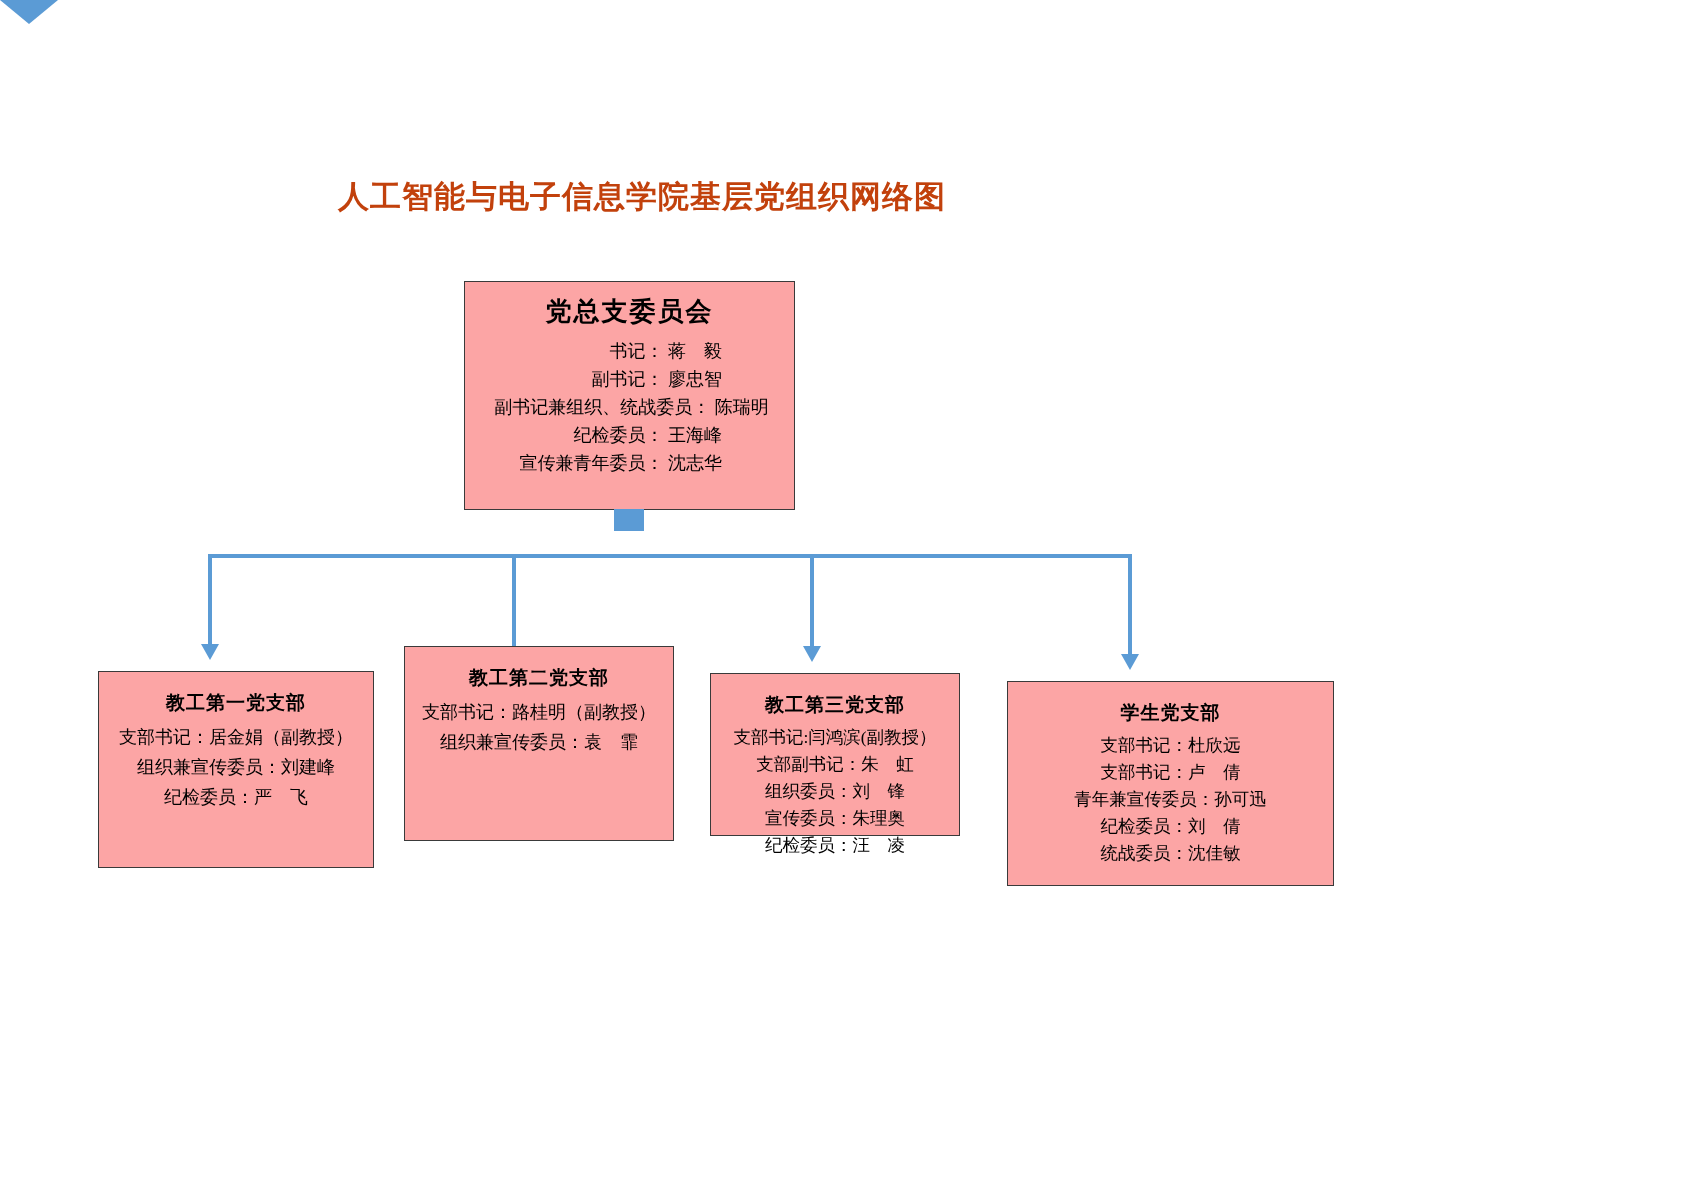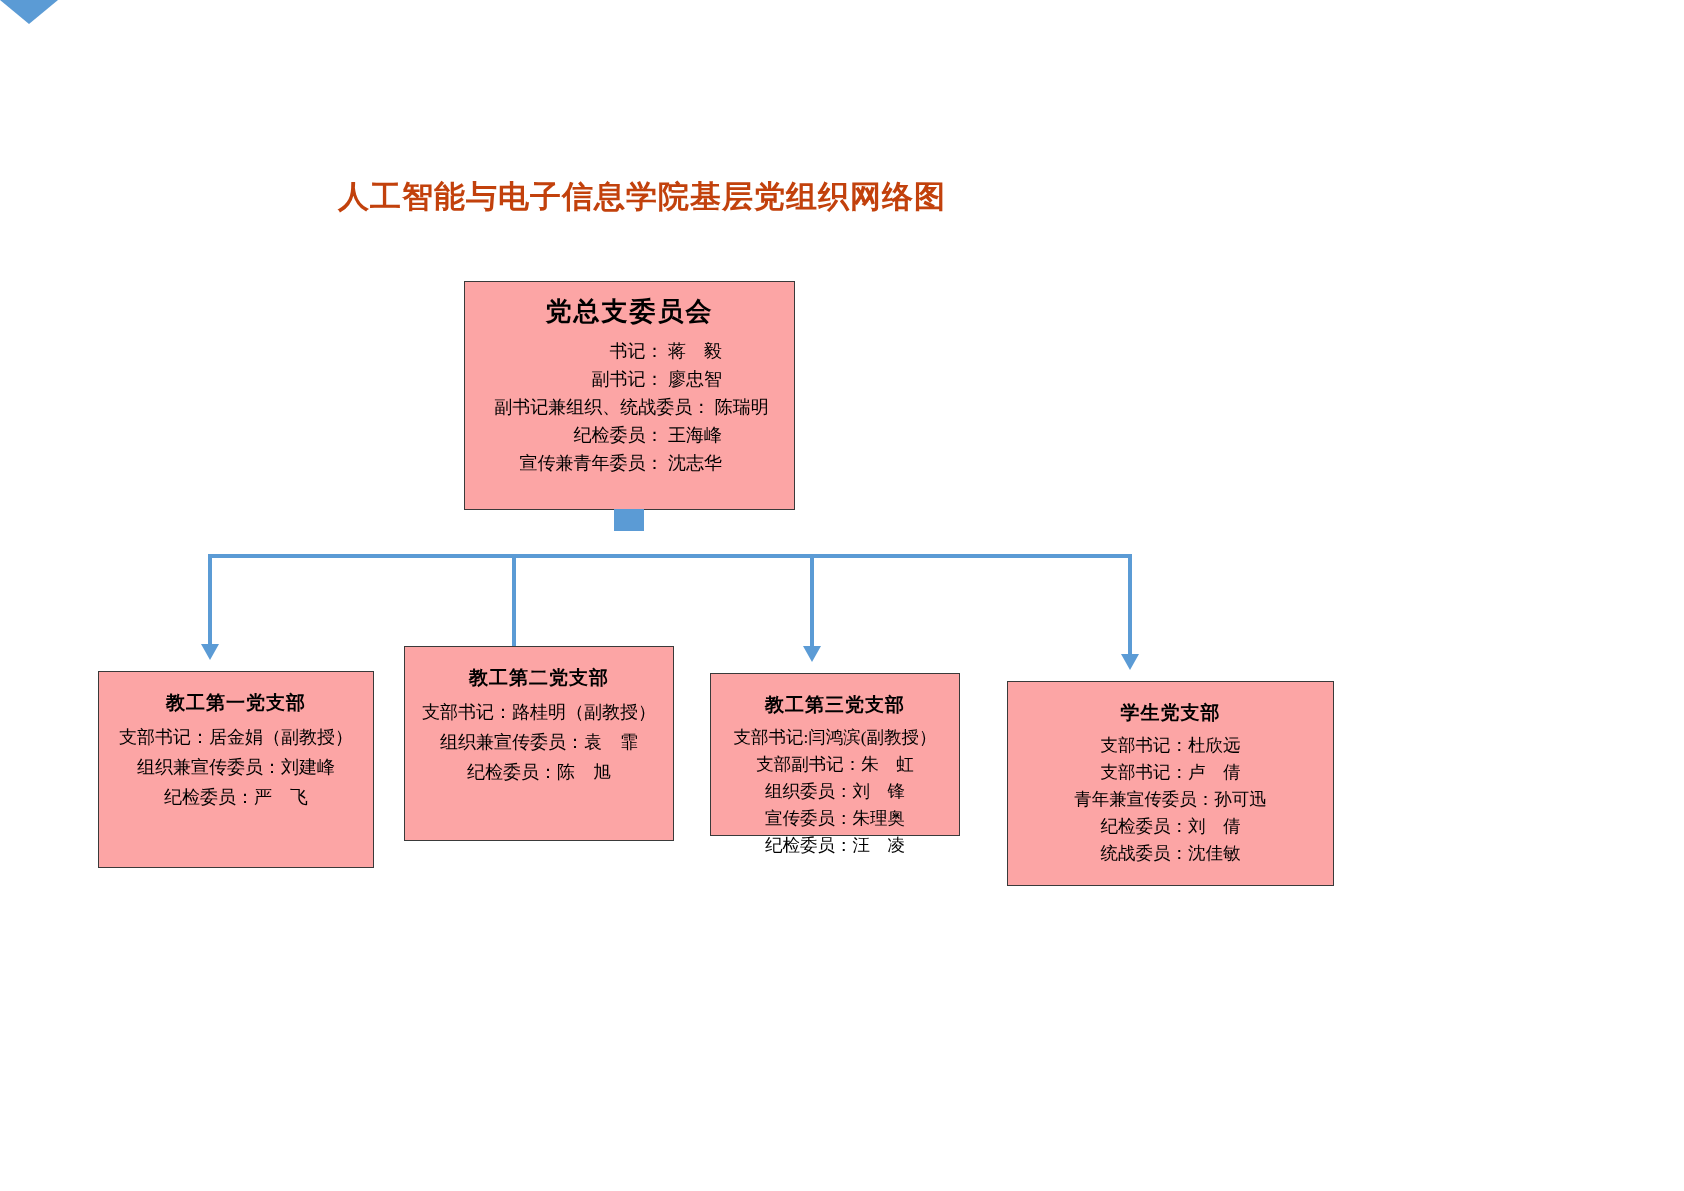--- a/index.html
+++ b/index.html
@@ -178,21 +178,20 @@
   <div class="node-title">教工第一党支部</div>
   <div class="node-line">支部书记：居金娟（副教授）</div>
   <div class="node-line">组织兼宣传委员：刘建峰</div>
   <div class="node-line">纪检委员：严　飞</div>
 </div>
 
 <div id="branch-box-1" class="node-box branch-box">
   <div class="node-title">教工第二党支部</div>
   <div class="node-line">支部书记：路桂明（副教授）</div>
   <div class="node-line">组织兼宣传委员：袁　霏</div>
-  <div class="node-line">纪检委员：陈　旭</div>
 </div>
 
 <div id="branch-box-2" class="node-box branch-box">
   <div class="node-title">教工第三党支部</div>
   <div class="node-line">支部书记:闫鸿滨(副教授）</div>
   <div class="node-line">支部副书记：朱　虹</div>
   <div class="node-line">组织委员：刘　锋</div>
   <div class="node-line">宣传委员：朱理奥</div>
   <div class="node-line">纪检委员：汪　凌</div>
 </div>

